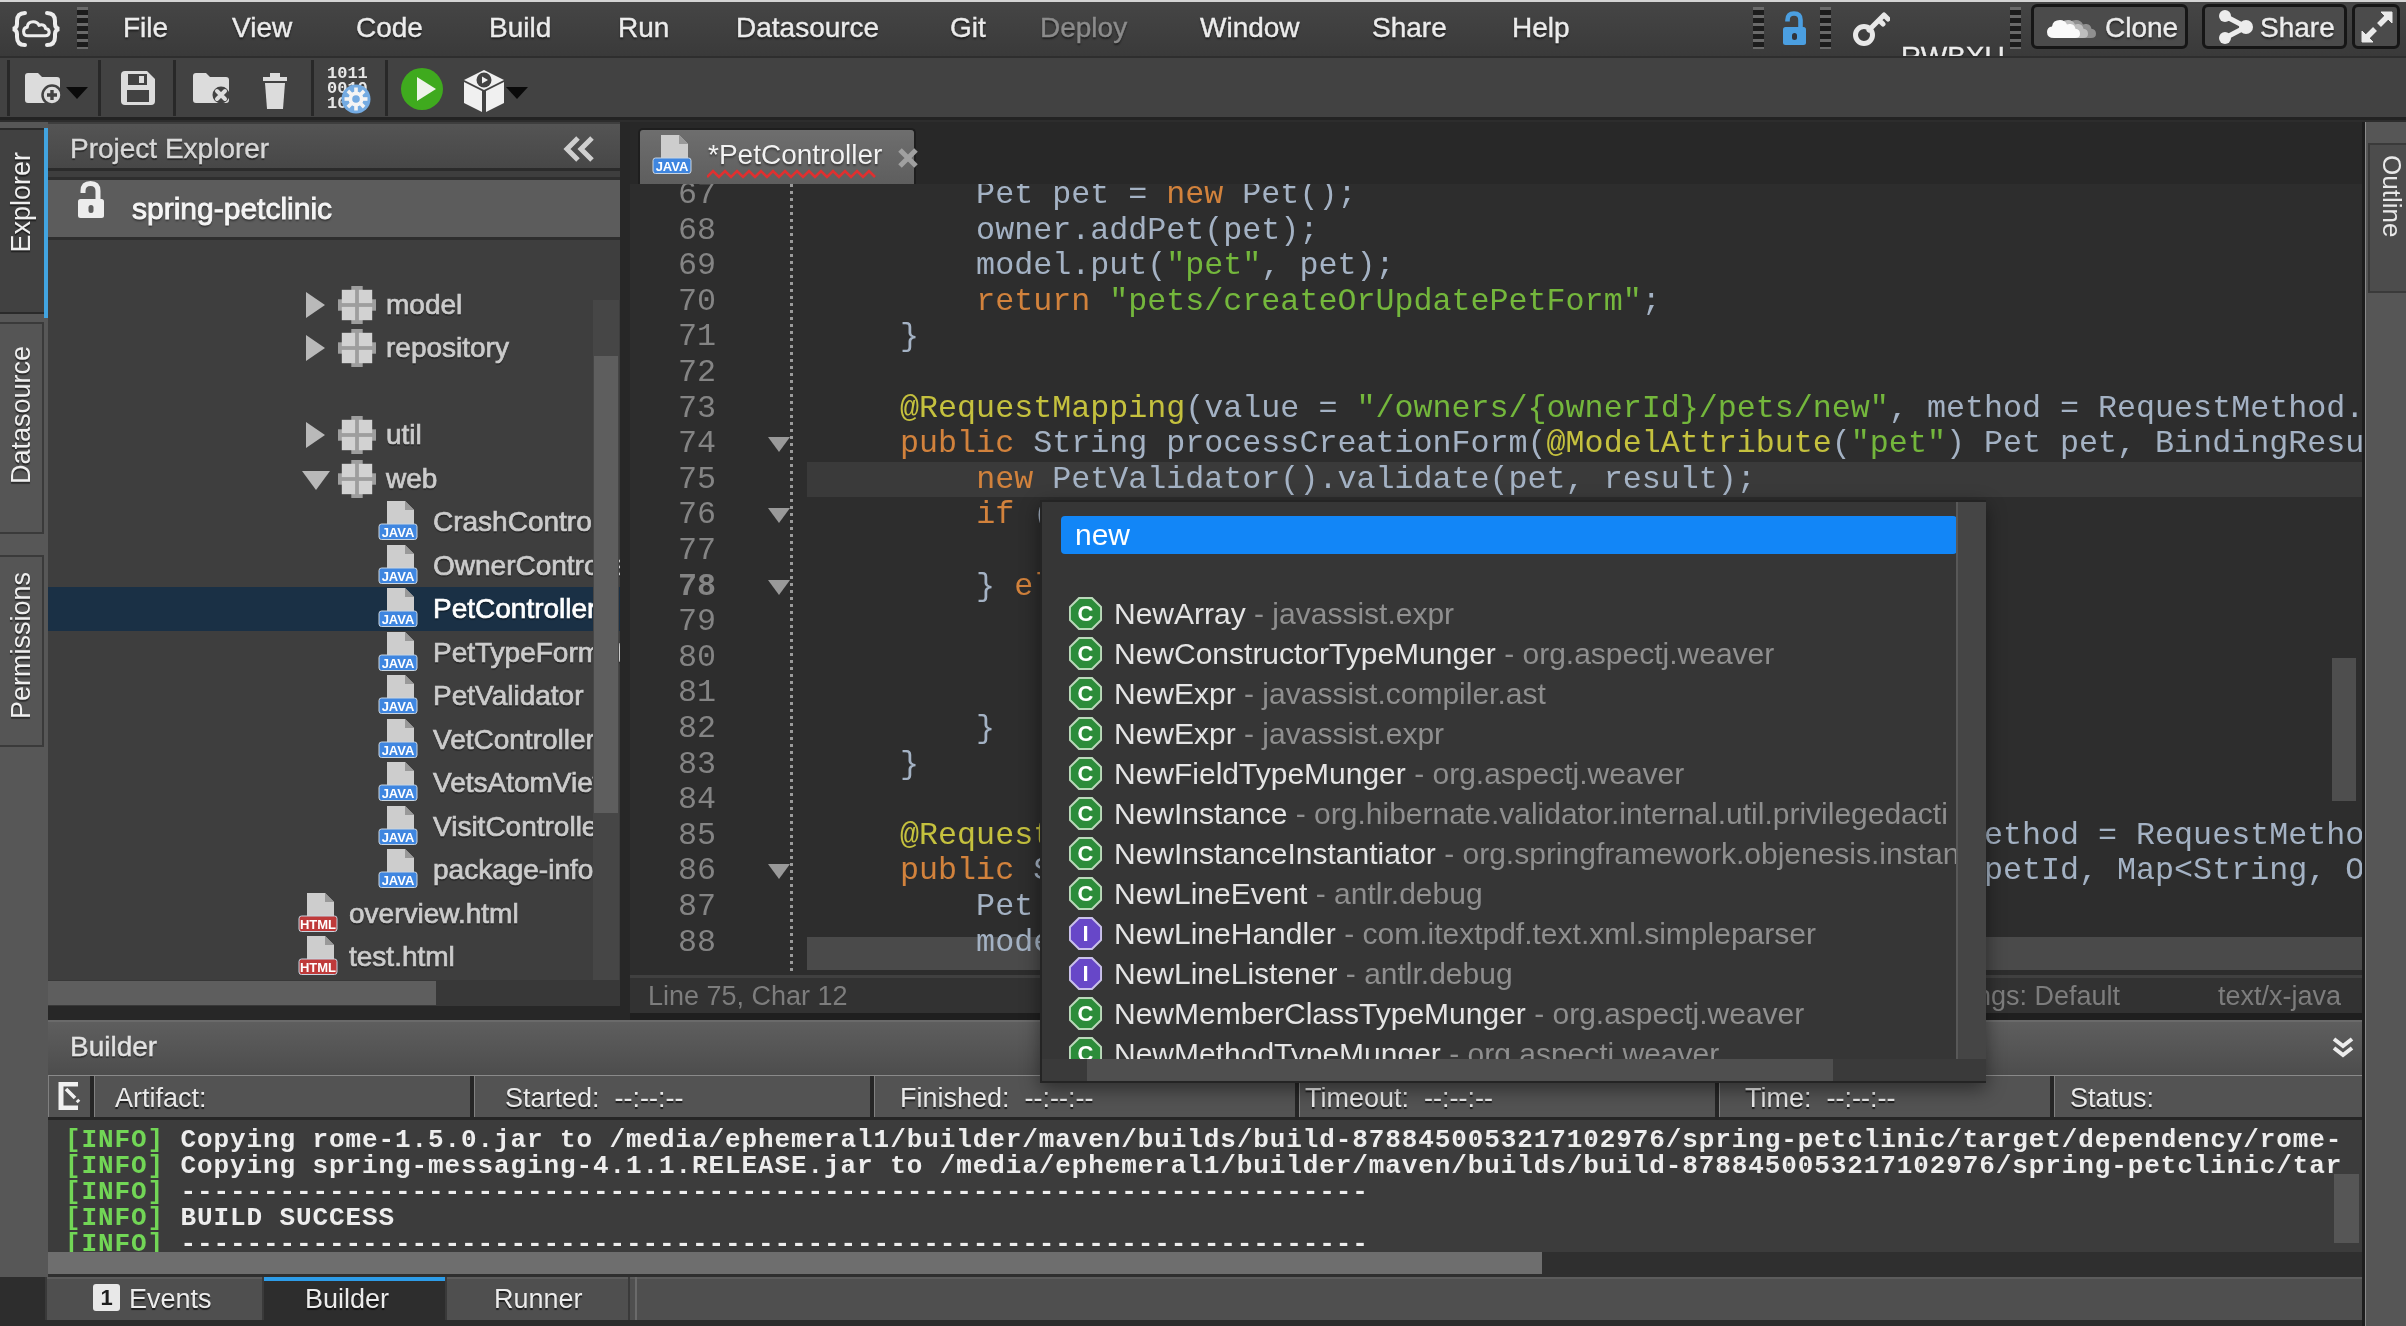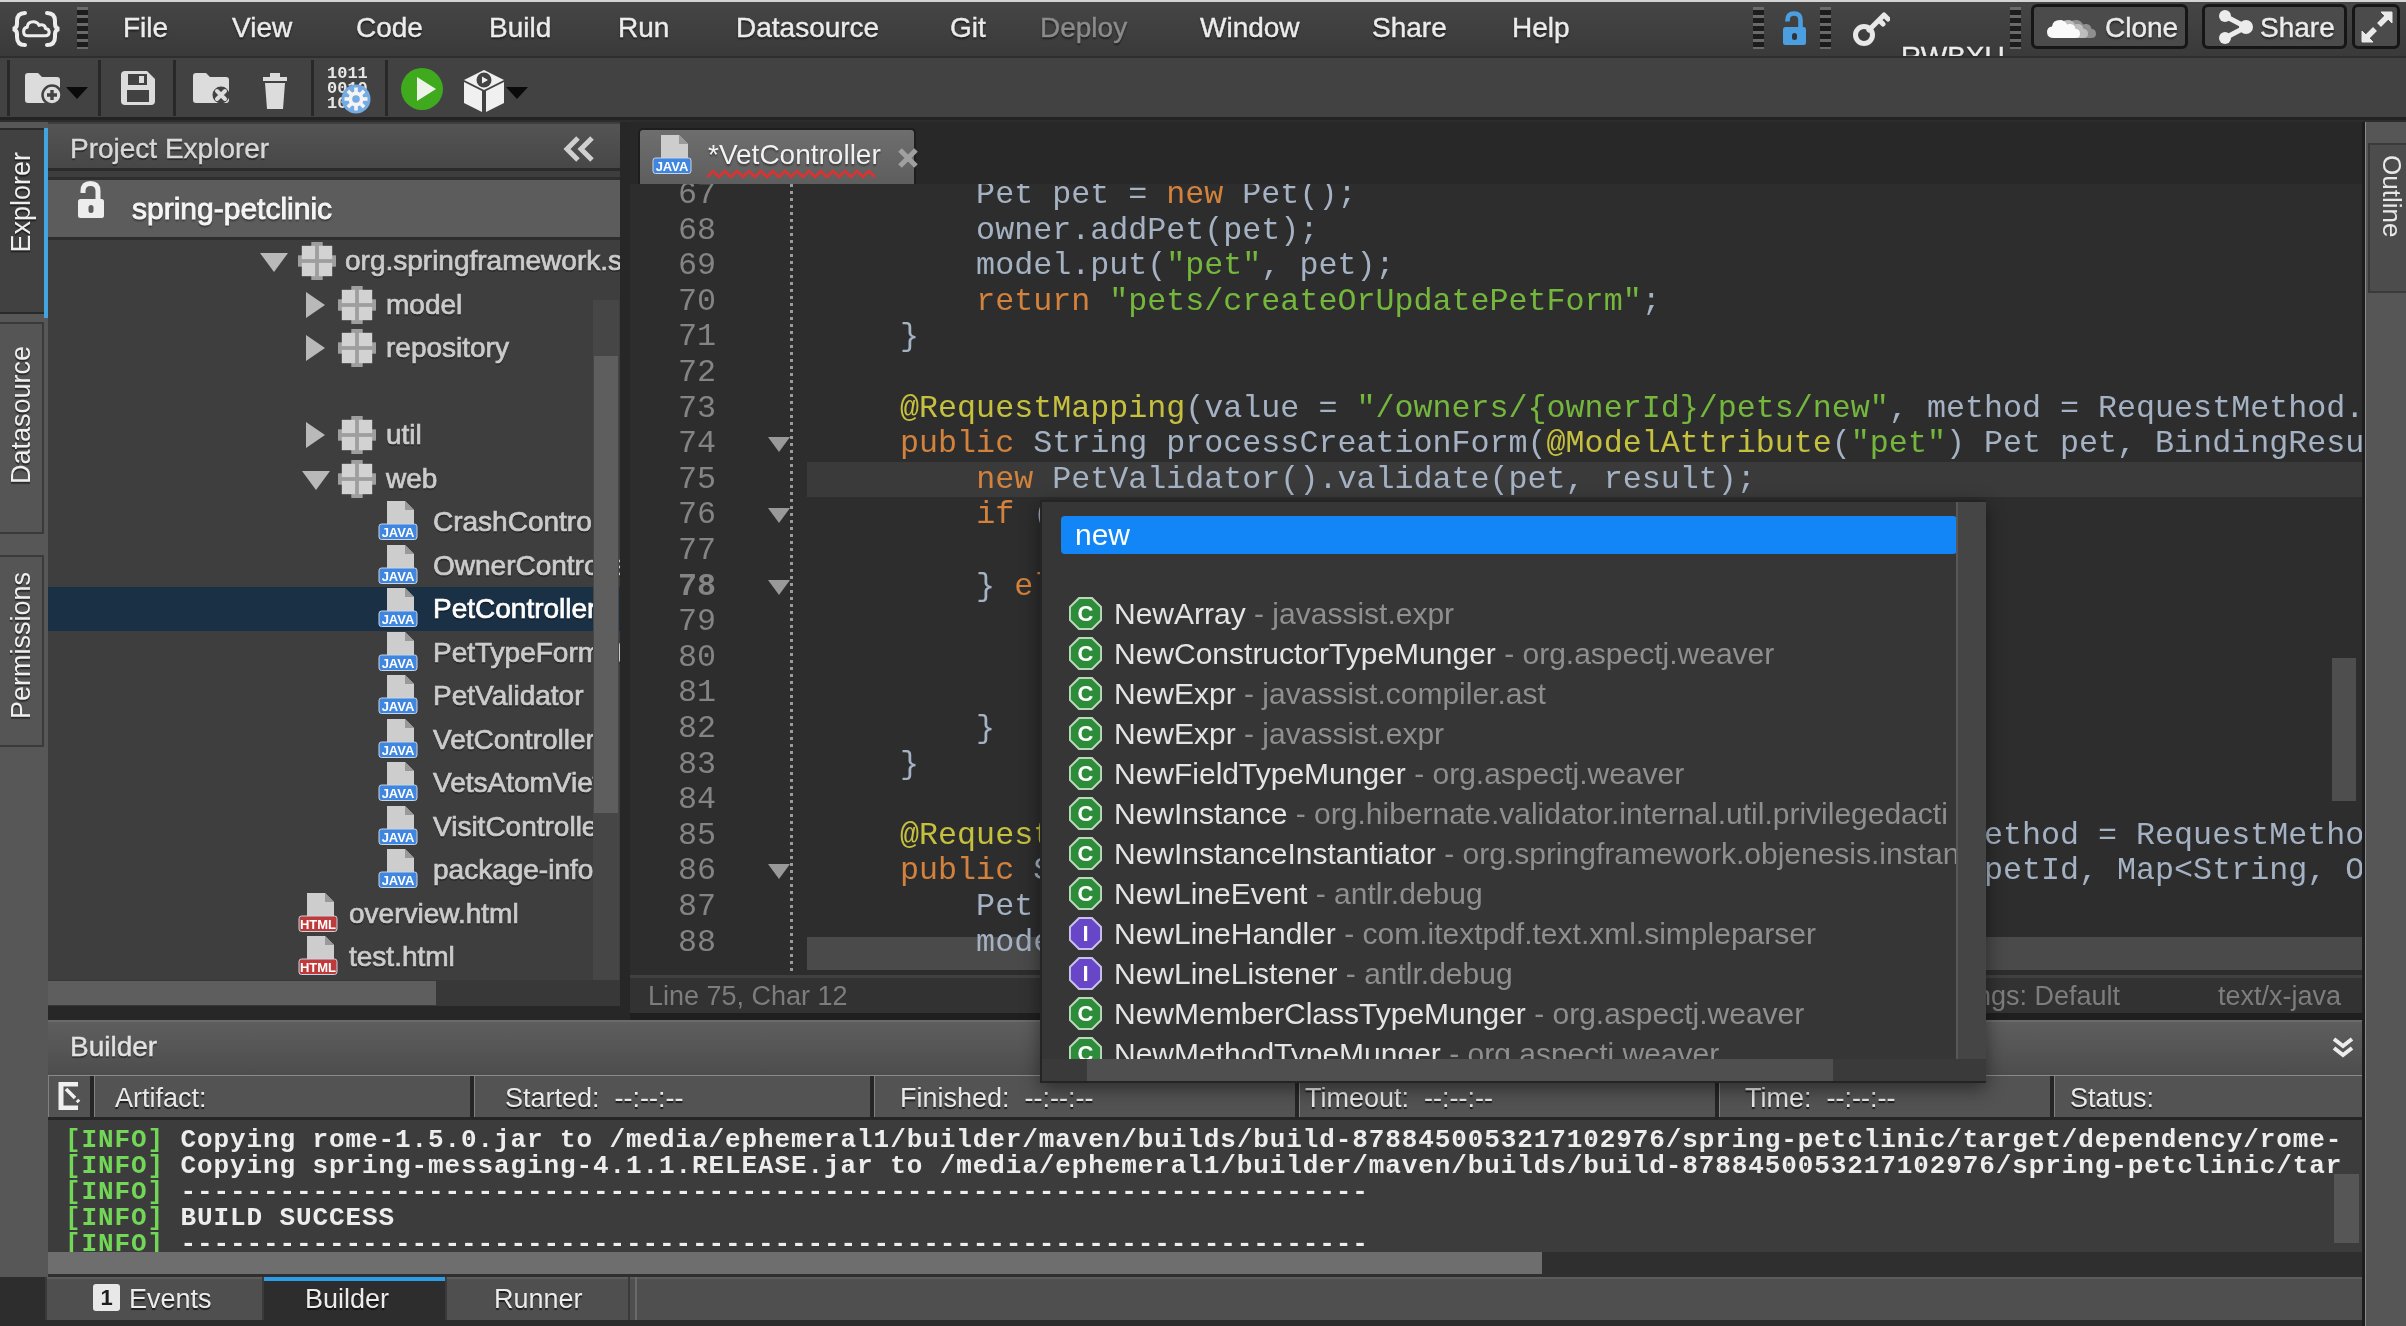--- a/index.html
+++ b/index.html
@@ -152,32 +152,20 @@
     <path d="M16 2 L5 13 L16 24 M30 2 L19 13 L30 24" stroke="#cfcfcf" stroke-width="5" fill="none"></path>
   </svg>
 <div class="abs" style="left:48px;top:177px;width:572px;height:63px;background:#5c5c5c;border-top:3px solid #2e2e2e;border-bottom:3px solid #2e2e2e;"></div>
 <svg class="abs" style="left:72px;top:180px;" width="36" height="40" viewBox="0 0 36 40">
     <rect x="6" y="19" width="26" height="19" rx="2.5" fill="#ededed"></rect>
     <path d="M11 13 L11 11 Q11 3.5 18.5 3.5 Q26 3.5 26 11 L26 19" fill="none" stroke="#ededed" stroke-width="5"></path>
     <rect x="16.5" y="25" width="5" height="8" rx="2.5" fill="#5c5c5c"></rect>
   </svg>
 <div class="abs" style="left:132px;top:192px;font-size:30px;font-weight:normal;-webkit-text-stroke:0.9px;color:#f5f5f5;text-shadow:0 2px 2px rgba(0,0,0,.5);">spring-petclinic</div>
 <div class="abs" style="left:48px;top:239px;width:572px;height:762px;overflow:hidden;">
-<div class="trow" style="top:0.0px;">
-<div class="abs" style="left:212px;top:50%;transform:translateY(-42%);width:0;height:0;border-left:14px solid transparent;border-right:14px solid transparent;border-top:19px solid #b9b9b9;"></div>
-<svg class="abs" style="left:250px;top:50%;transform:translateY(-50%);" width="38" height="38" viewBox="0 0 40 40">
-        <rect x="14" y="0" width="12" height="40" fill="#9e9e9e"></rect>
-        <rect x="0" y="14" width="40" height="12" fill="#9e9e9e"></rect>
-        <rect x="4" y="4" width="14" height="14" fill="#d2d2d2"></rect>
-        <rect x="22" y="4" width="14" height="14" fill="#d2d2d2"></rect>
-        <rect x="4" y="22" width="14" height="14" fill="#d2d2d2"></rect>
-        <rect x="22" y="22" width="14" height="14" fill="#d2d2d2"></rect>
-      </svg>
-<div class="tlabel" style="left:297px;color:#cccccc;">org.springframework.s</div>
-</div>
 <div class="trow" style="top:43.5px;">
 <div class="abs" style="left:258px;top:50%;transform:translateY(-50%);width:0;height:0;border-top:13px solid transparent;border-bottom:13px solid transparent;border-left:19px solid #b9b9b9;"></div>
 <svg class="abs" style="left:290px;top:50%;transform:translateY(-50%);" width="38" height="38" viewBox="0 0 40 40">
         <rect x="14" y="0" width="12" height="40" fill="#9e9e9e"></rect>
         <rect x="0" y="14" width="40" height="12" fill="#9e9e9e"></rect>
         <rect x="4" y="4" width="14" height="14" fill="#d2d2d2"></rect>
         <rect x="22" y="4" width="14" height="14" fill="#d2d2d2"></rect>
         <rect x="4" y="22" width="14" height="14" fill="#d2d2d2"></rect>
         <rect x="22" y="22" width="14" height="14" fill="#d2d2d2"></rect>
       </svg>
@@ -326,21 +314,21 @@
 <div class="abs" style="left:48px;top:1006px;width:572px;height:14px;background:#272727;"></div>
 <div class="abs" style="left:620px;top:122px;width:10px;height:898px;background:#272727;"></div>
 <div class="abs" style="left:630px;top:122px;width:1732px;height:62px;background:#282828;"></div>
 <div class="abs" style="left:638px;top:128px;width:278px;height:56px;background:linear-gradient(#6e6e6e,#5e5e5e);border:2px solid #1e1e1e;border-bottom:none;border-radius:5px 5px 0 0;"></div>
 <svg class="abs" style="left:652px;top:134px;" width="44" height="44" viewBox="0 0 44 44">
     <path d="M9 1 L27 1 L36 10 L36 37 L9 37 Z" fill="#cdcdcd"></path>
     <path d="M27 1 L27 10 L36 10 Z" fill="#999"></path>
     <rect x="1" y="24" width="38" height="15.5" rx="2.5" fill="#3f86e0" stroke="#c8d4e0" stroke-width="1"></rect>
     <text x="20" y="36.5" text-anchor="middle" font-family="Liberation Sans" font-size="13" font-weight="bold" fill="#fff">JAVA</text>
   </svg>
-<div class="abs" style="left:708px;top:139px;font-size:28px;color:#f2f2f2;text-shadow:0 2px 2px rgba(0,0,0,.4);">*VetController</div>
+<div class="abs" style="left:708px;top:139px;font-size:28px;color:#f2f2f2;text-shadow:0 2px 2px rgba(0,0,0,.4);">*PetController</div>
 <svg class="abs" style="left:707px;top:169px;" width="172" height="10" viewBox="0 0 172 10">
     <path d="M0 8 L6 2 L12 8 L18 2 L24 8 L30 2 L36 8 L42 2 L48 8 L54 2 L60 8 L66 2 L72 8 L78 2 L84 8 L90 2 L96 8 L102 2 L108 8 L114 2 L120 8 L126 2 L132 8 L138 2 L144 8 L150 2 L156 8 L162 2 L168 8" stroke="#e03030" stroke-width="2.6" fill="none"></path>
   </svg>
 <svg class="abs" style="left:896px;top:146px;" width="24" height="24" viewBox="0 0 24 24">
     <path d="M4 4 L20 20 M20 4 L4 20" stroke="#a0a0a0" stroke-width="5"></path>
   </svg>
 <div class="abs" style="left:630px;top:184px;width:1732px;height:791px;background:#2d2d2d;overflow:hidden;">
 <div class="abs" style="left:177px;top:277.8px;width:1556px;height:35.6px;background:#3a3a3a;"></div>
 <div class="abs" style="left:177px;top:753px;width:1556px;height:33px;background:#4a4a4a;"></div>
 <div class="abs" style="left:160px;top:0;width:3px;height:791px;background:repeating-linear-gradient(to bottom,#9a9a9a 0 3px,transparent 3px 7px);"></div>

